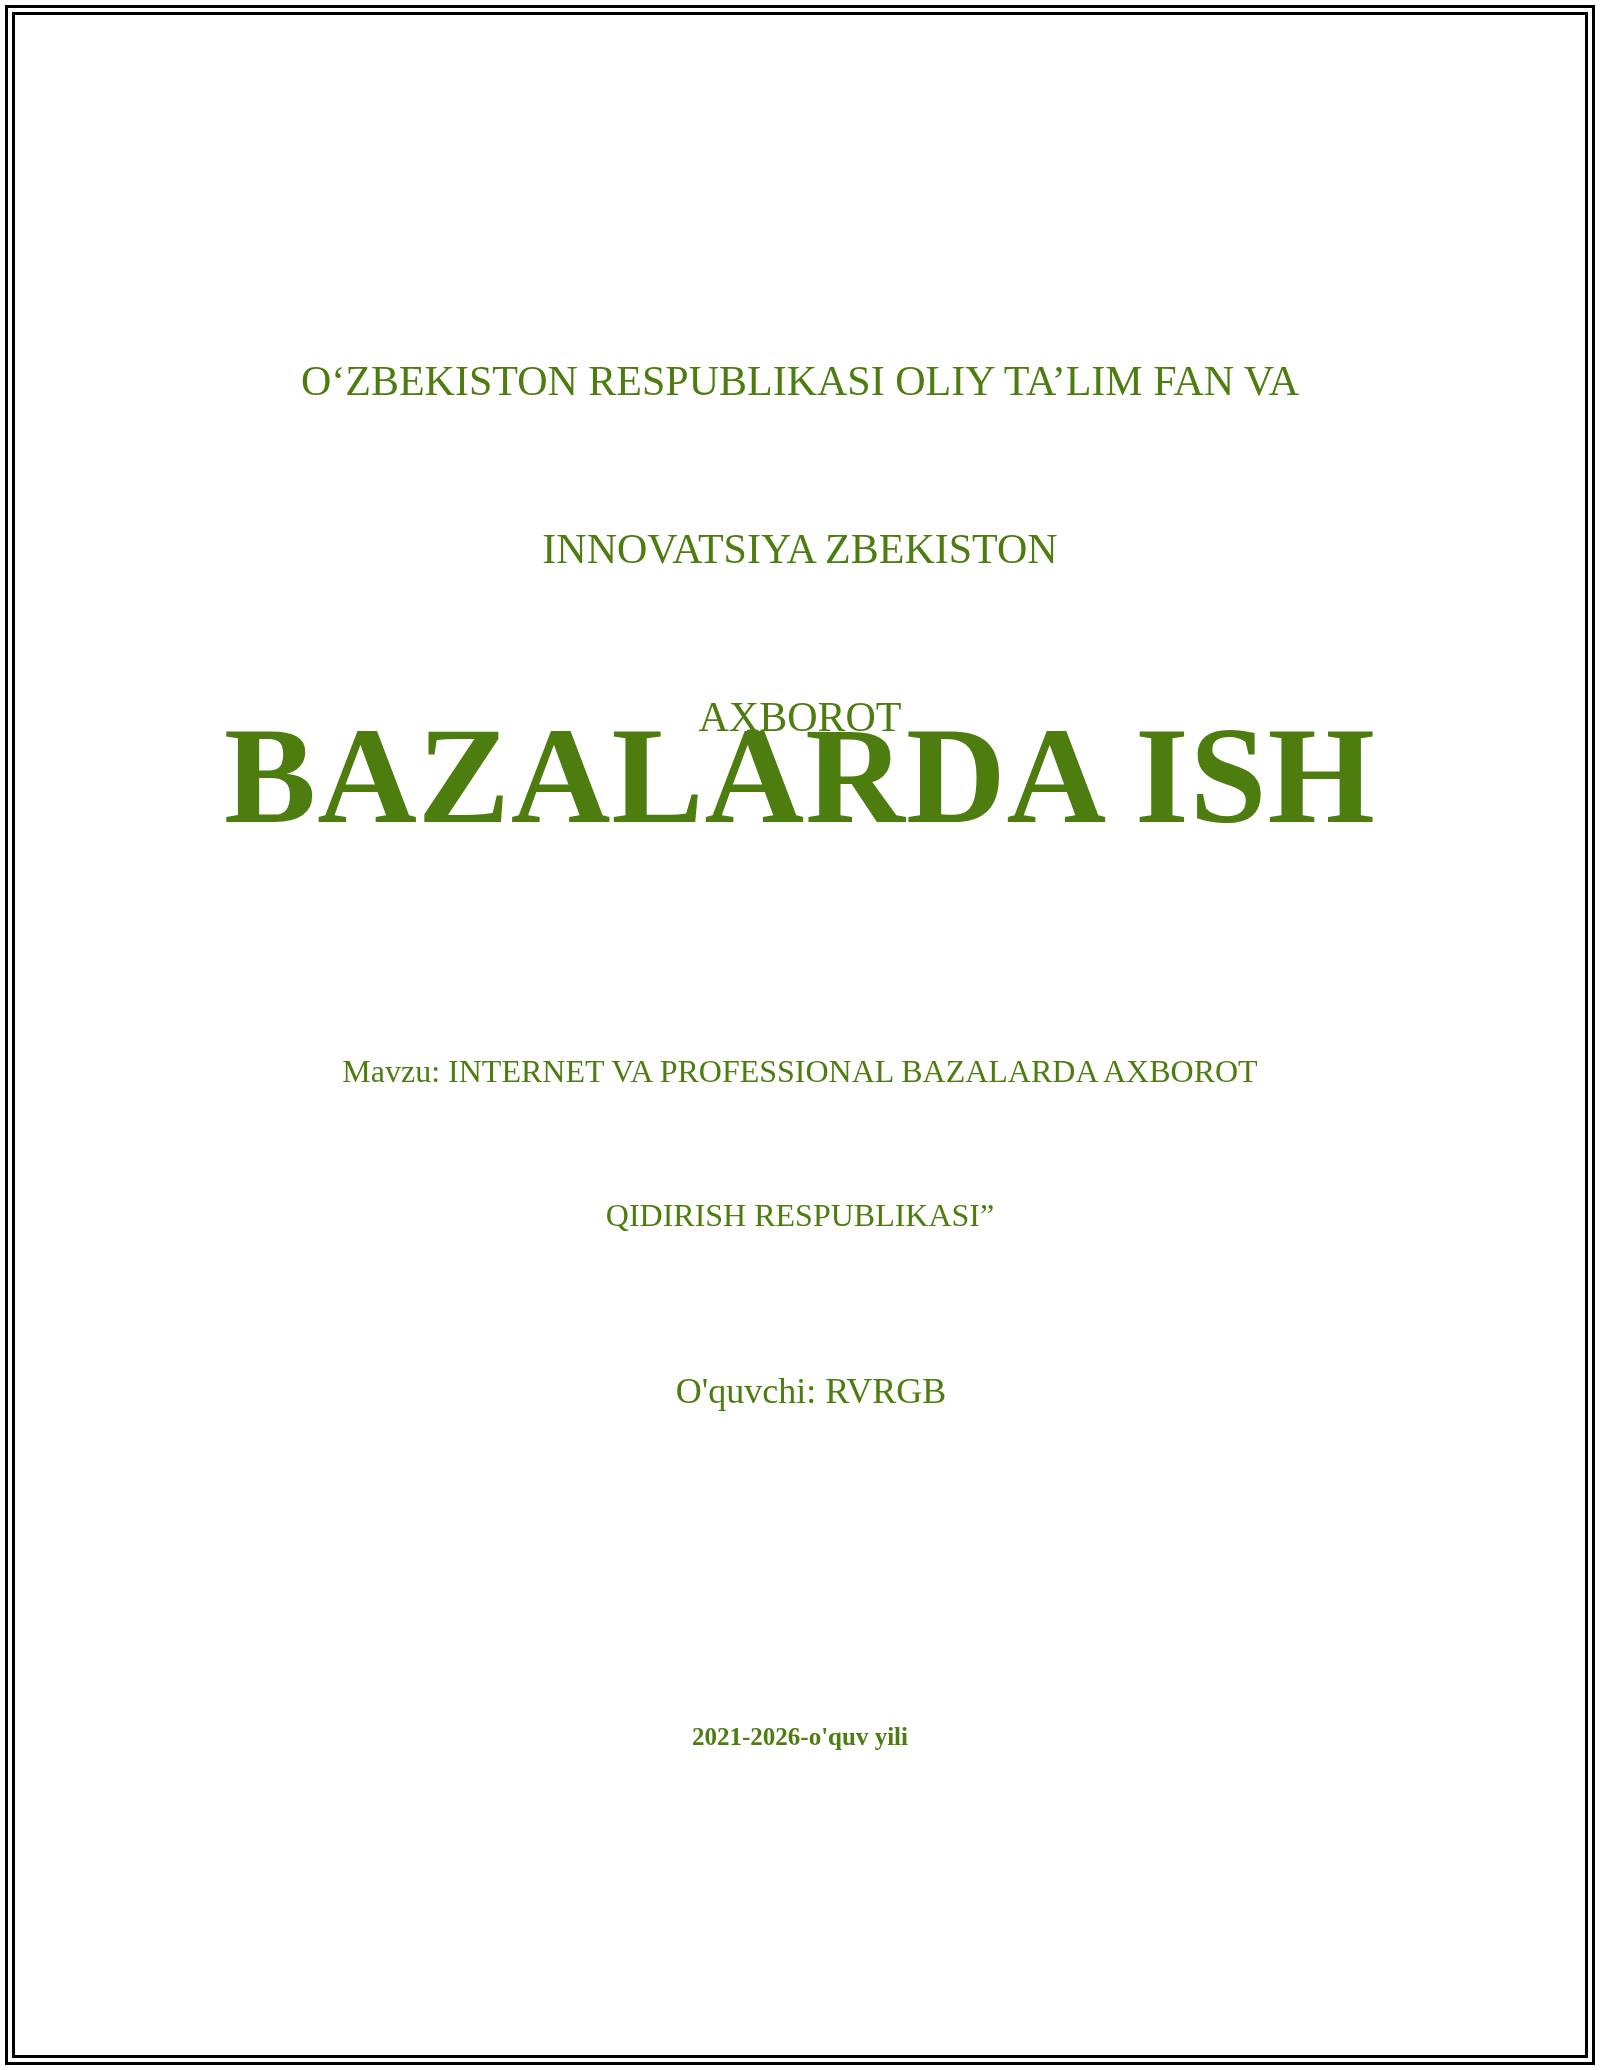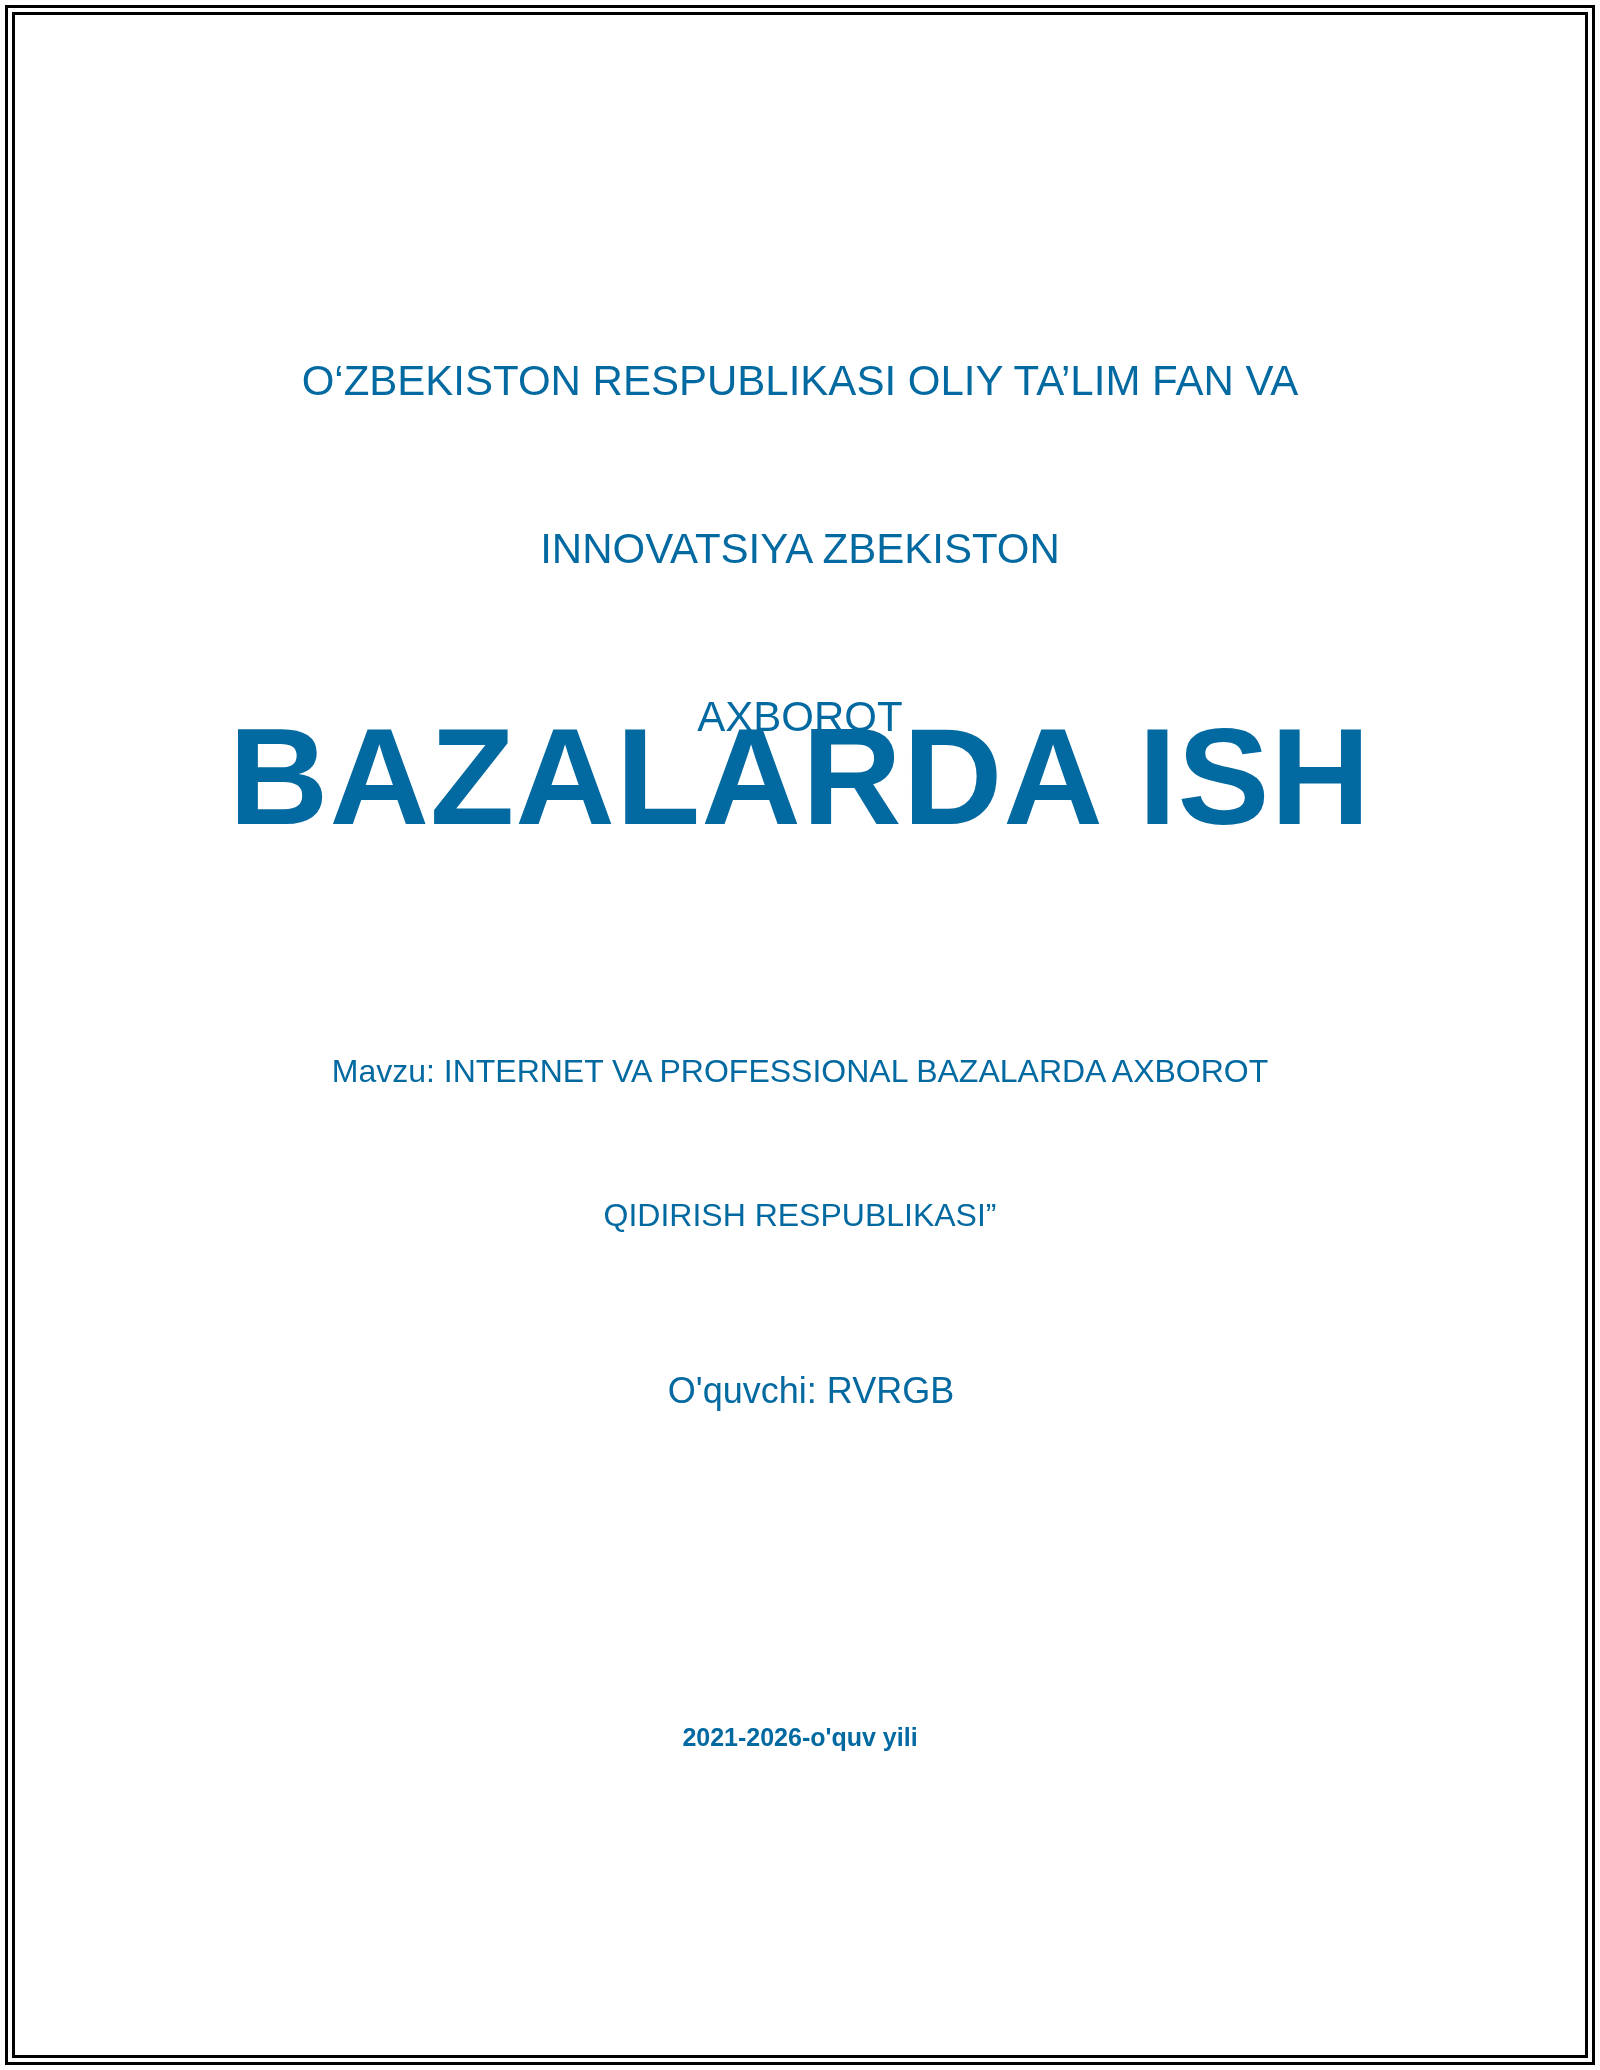--- a/index.html
+++ b/index.html
@@ -5,22 +5,22 @@
   html, body {
     margin: 0;
     padding: 0;
     background: #ffffff;
   }
   .page {
     position: relative;
     width: 1600px;
     height: 2070px;
     background: #ffffff;
-    font-family: Liberation Sans, sans-serif;
-    color: #0369a1;
+    font-family: Liberation Serif, serif;
+    color: #4d7c0f;
     overflow: hidden;
   }
   .border-outer {
     position: absolute;
     left: 5px; top: 5px; right: 5px; bottom: 5px;
     border: 3px solid #000000;
     pointer-events: none;
   }
   .border-inner {
     position: absolute;

